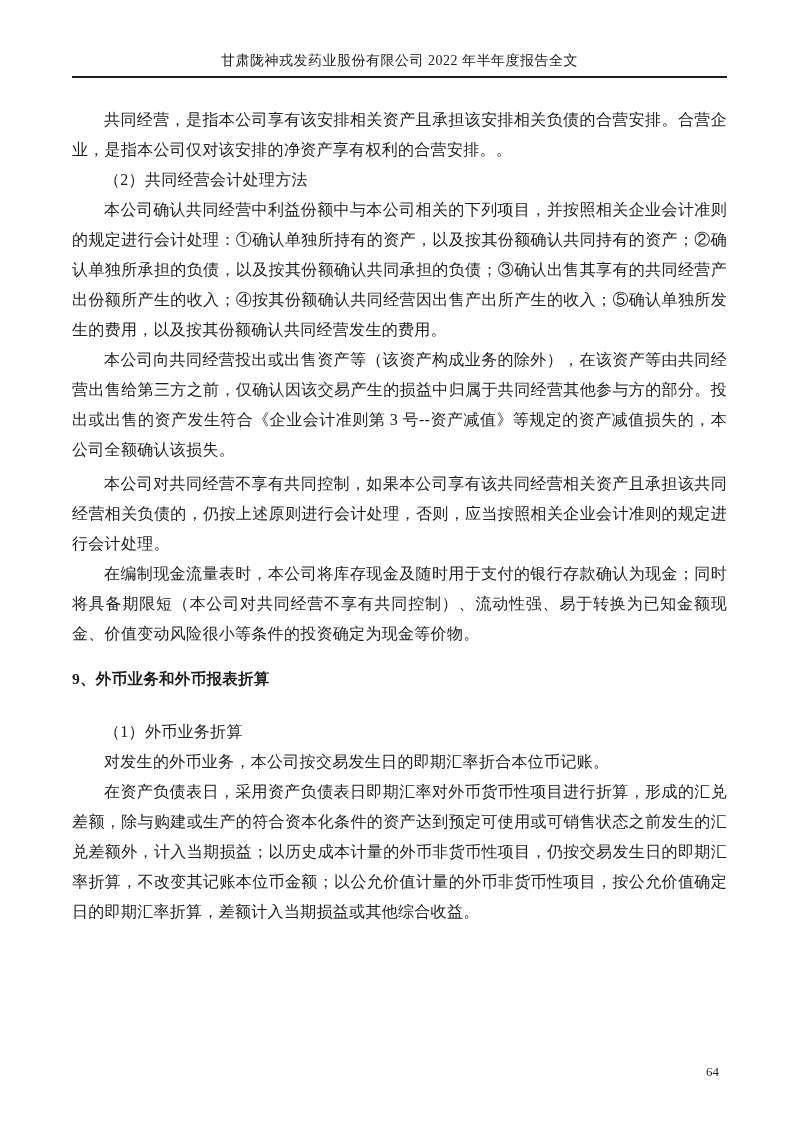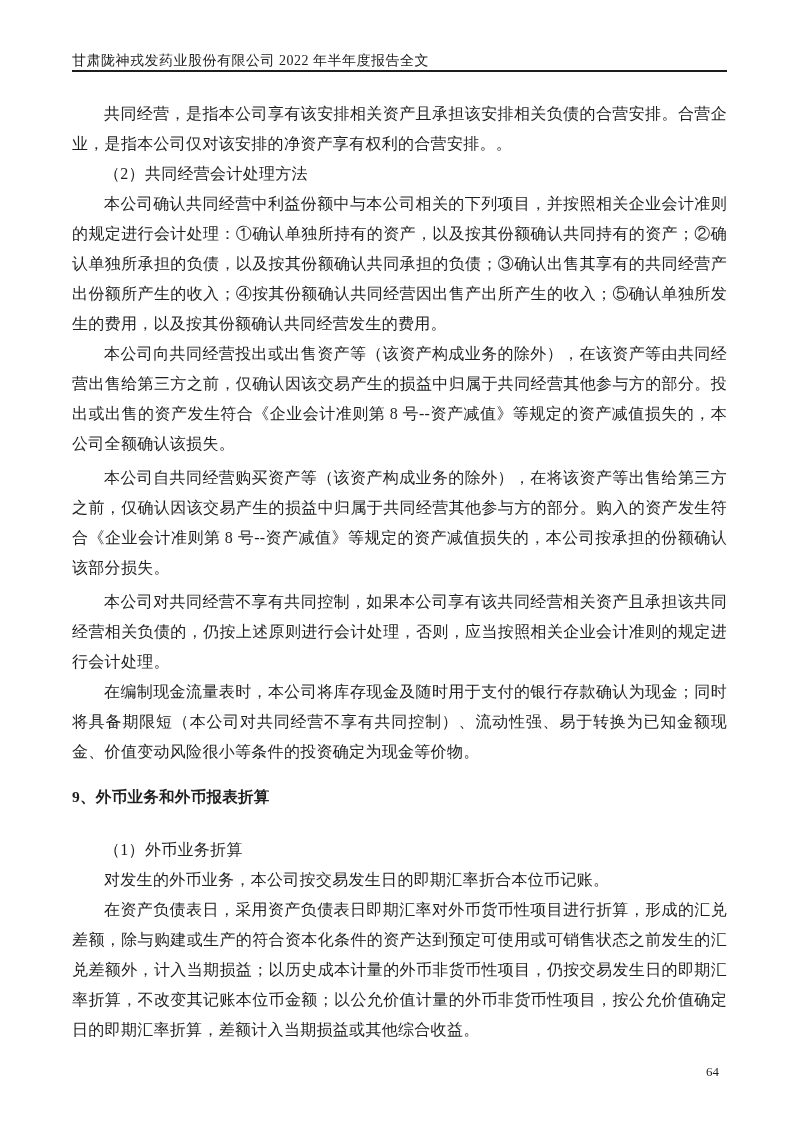--- a/index.html
+++ b/index.html
@@ -17,25 +17,25 @@
   .page {
     position: relative;
     width: 793px;
     height: 1122px;
     background: #ffffff;
     box-sizing: border-box;
     padding: 0 66px 0 72px;
   }
   .doc-header {
     margin-top: 52px;
-    text-align: left;
+    text-align: center;
     font-size: 14px;
     line-height: 18px;
     letter-spacing: 0.5px;
-    padding-bottom: 0;
+    padding-bottom: 6px;
     border-bottom: 2px solid #1c1c1c;
     color: #1c1c1c;
   }
   .doc-content {
     margin-top: 27px;
   }
   .para {
     font-size: 16px;
     line-height: 30px;
     text-align: justify;
@@ -70,23 +70,22 @@
   <div class="doc-header">甘肃陇神戎发药业股份有限公司 2022 年半年度报告全文</div>
 
   <div class="doc-content">
 
     <p class="para">共同经营，是指本公司享有该安排相关资产且承担该安排相关负债的合营安排。合营企业，是指本公司仅对该安排的净资产享有权利的合营安排。。</p>
 
     <p class="para">（2）共同经营会计处理方法</p>
 
     <p class="para">本公司确认共同经营中利益份额中与本公司相关的下列项目，并按照相关企业会计准则的规定进行会计处理：①确认单独所持有的资产，以及按其份额确认共同持有的资产；②确认单独所承担的负债，以及按其份额确认共同承担的负债；③确认出售其享有的共同经营产出份额所产生的收入；④按其份额确认共同经营因出售产出所产生的收入；⑤确认单独所发生的费用，以及按其份额确认共同经营发生的费用。</p>
 
-    <p class="para">本公司向共同经营投出或出售资产等（该资产构成业务的除外），在该资产等由共同经营出售给第三方之前，仅确认因该交易产生的损益中归属于共同经营其他参与方的部分。投出或出售的资产发生符合《企业会计准则第 8 号--资产减值》等规定的资产减值损失的，本公司全额确认该损失。</p>
+    <p class="para">本公司向共同经营投出或出售资产等（该资产构成业务的除外），在该资产等由共同经营出售给第三方之前，仅确认因该交易产生的损益中归属于共同经营其他参与方的部分。投出或出售的资产发生符合《企业会计准则第 3 号--资产减值》等规定的资产减值损失的，本公司全额确认该损失。</p>
 
-    <p class="para spaced">本公司自共同经营购买资产等（该资产构成业务的除外），在将该资产等出售给第三方之前，仅确认因该交易产生的损益中归属于共同经营其他参与方的部分。购入的资产发生符合《企业会计准则第 8 号--资产减值》等规定的资产减值损失的，本公司按承担的份额确认该部分损失。</p>
 
     <p class="para spaced">本公司对共同经营不享有共同控制，如果本公司享有该共同经营相关资产且承担该共同经营相关负债的，仍按上述原则进行会计处理，否则，应当按照相关企业会计准则的规定进行会计处理。</p>
 
 
     <p class="para">在编制现金流量表时，本公司将库存现金及随时用于支付的银行存款确认为现金；同时将具备期限短（本公司对共同经营不享有共同控制）、流动性强、易于转换为已知金额现金、价值变动风险很小等条件的投资确定为现金等价物。</p>
 
     <h2 class="heading">9、外币业务和外币报表折算</h2>
 
     <p class="para">（1）外币业务折算</p>
 

